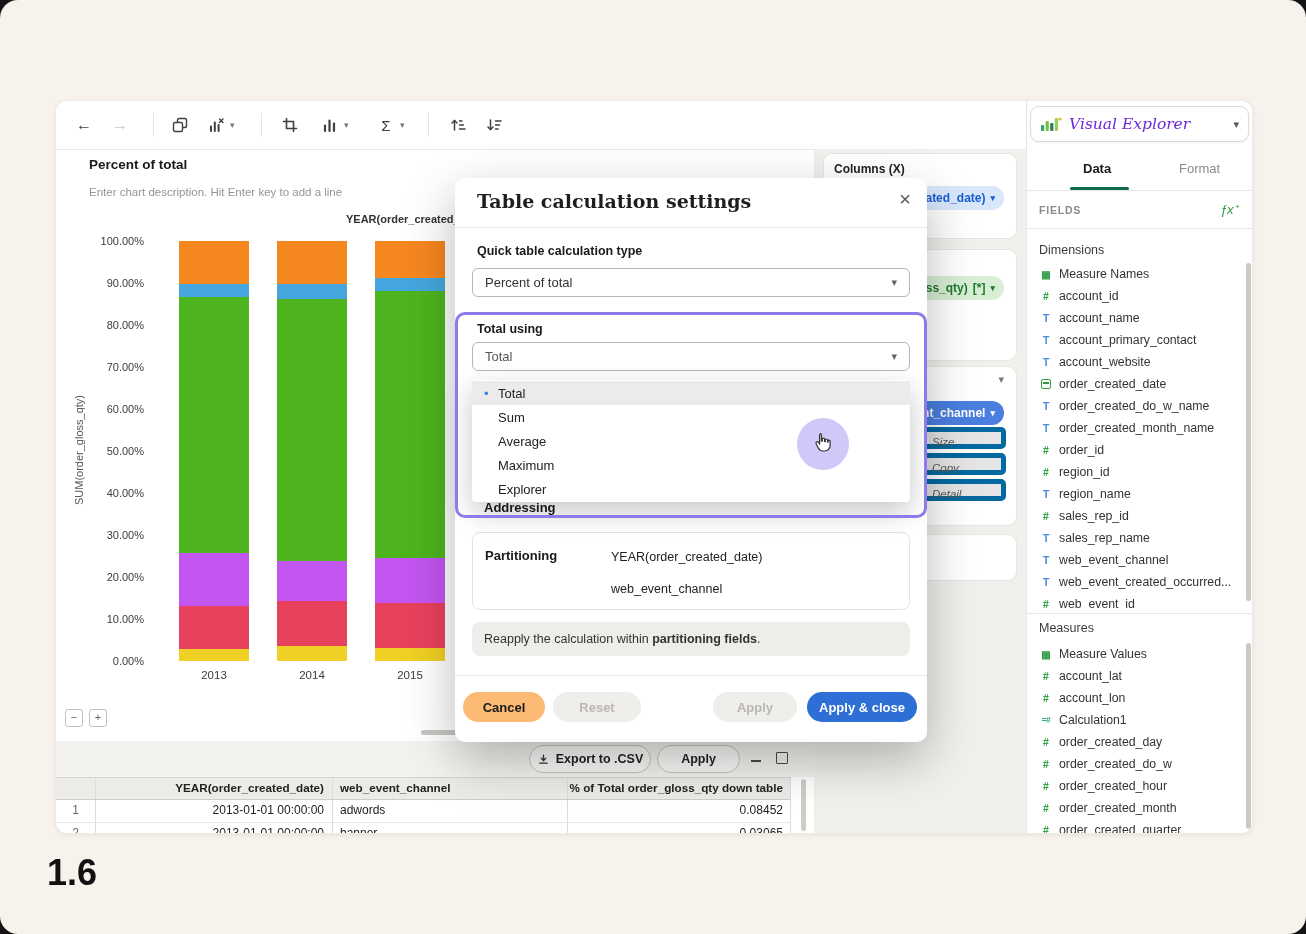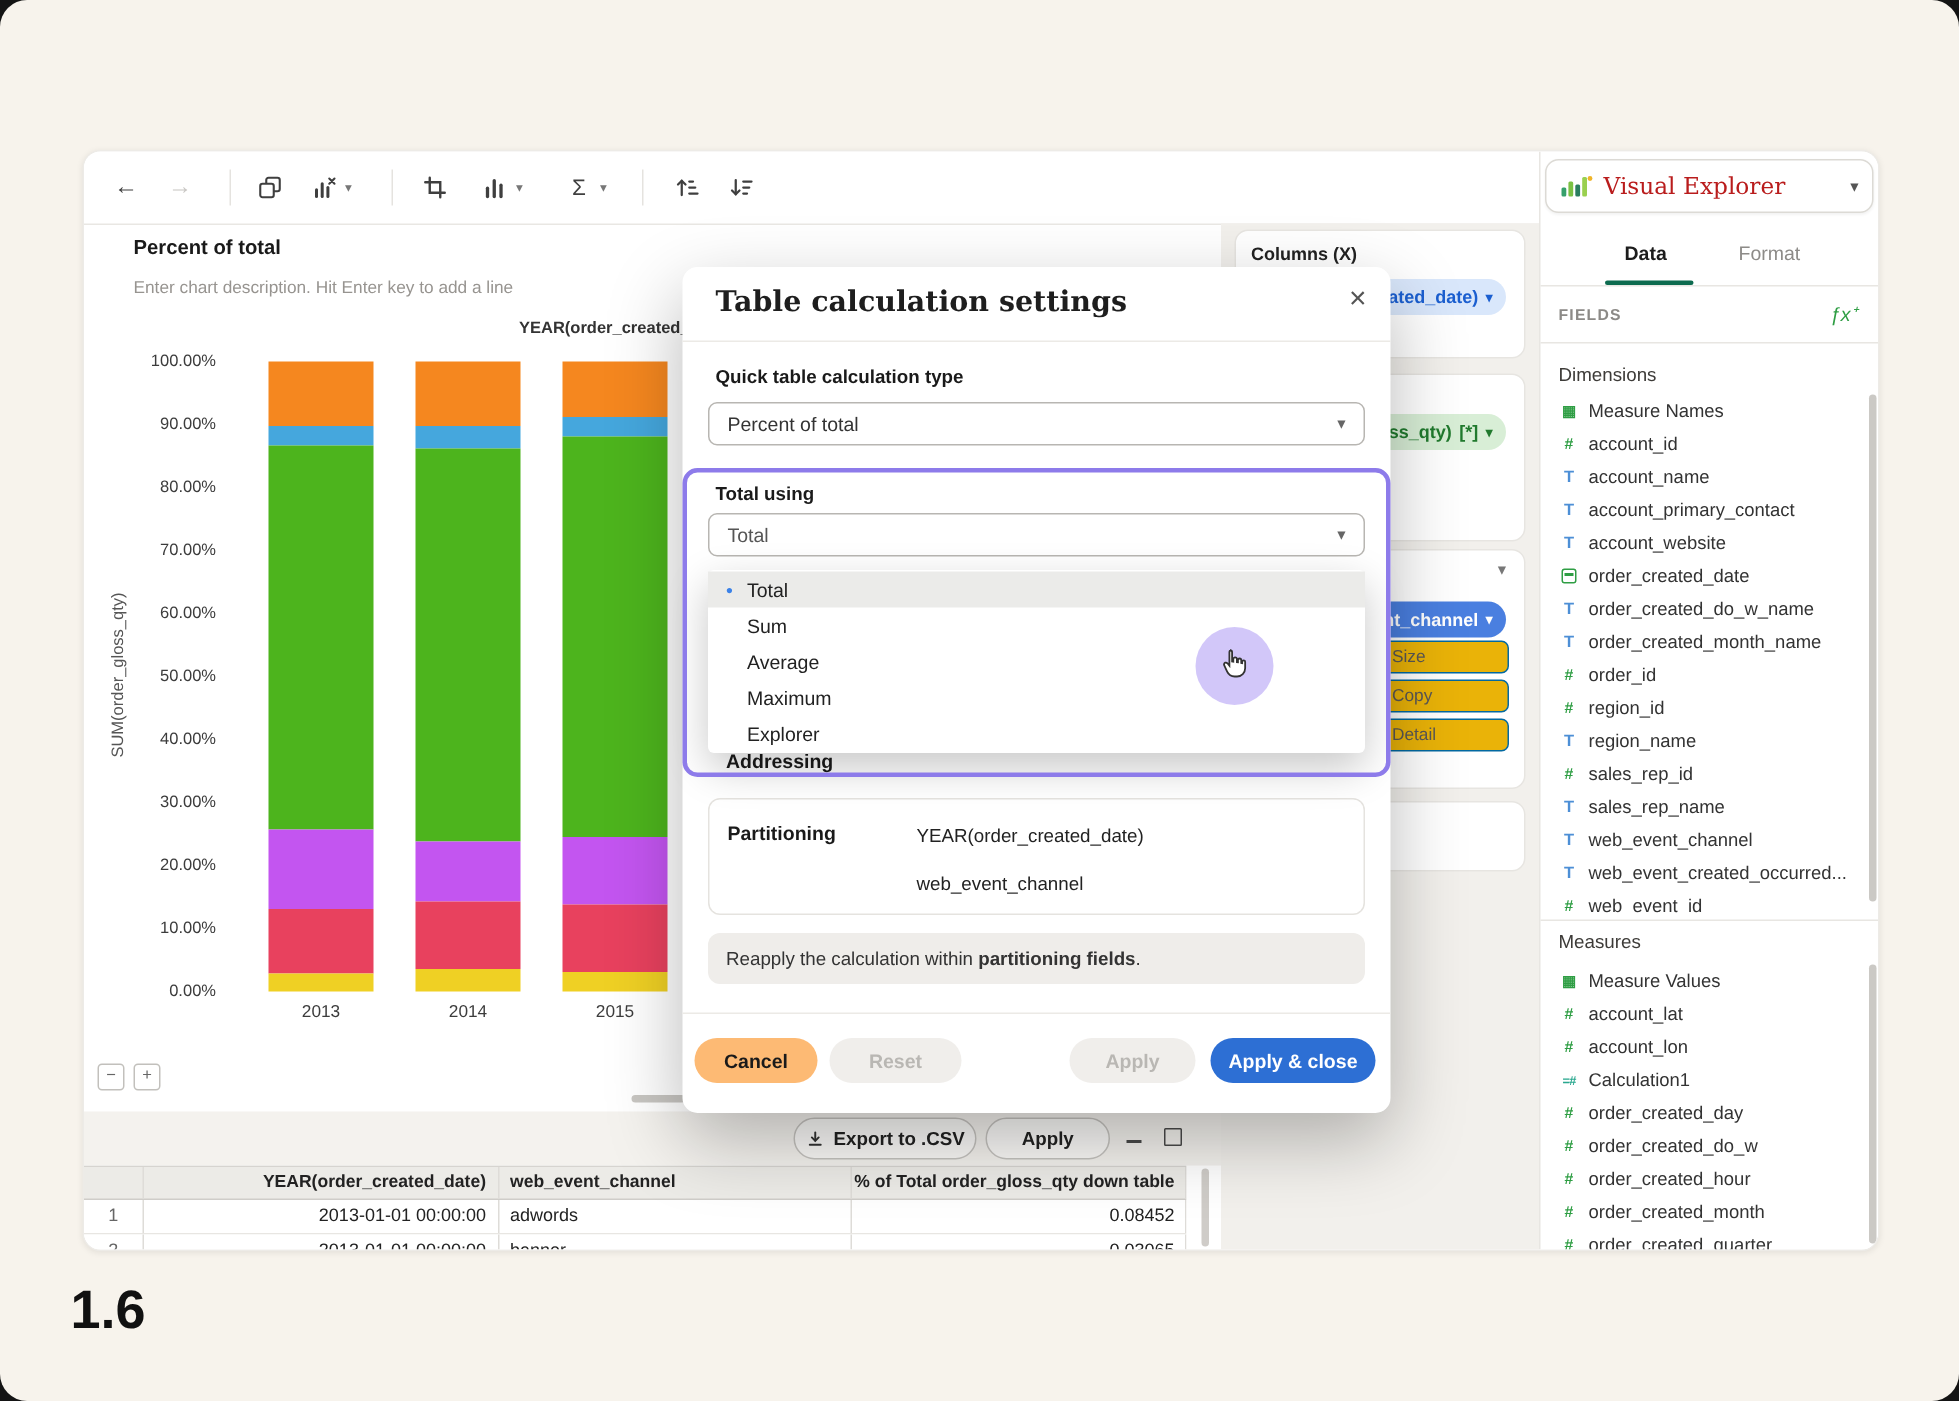--- a/index.html
+++ b/index.html
@@ -51,34 +51,34 @@
   
   .shelf{position:absolute;left:758px;top:48px;width:212px;height:684px;background:#f2f0ec;}
   .scard{position:absolute;left:9px;width:194px;background:#fff;border:1px solid #e7e5e1;border-radius:9px;box-sizing:border-box;}
   .scard-label{position:absolute;left:10px;top:8px;font-size:12px;font-weight:bold;color:#222;}
   .pill{position:absolute;height:24px;border-radius:12px;display:inline-flex;align-items:center;gap:5px;
     padding:0 9px;font-size:12px;font-weight:bold;white-space:nowrap;cursor:pointer;}
   .pill .pv{font-size:9px;}
   .pill-blue{background:#d9e7fb;color:#1b5fd0;}
   .pill-green{background:#d8eed6;color:#217a2e;}
   .pill-solid{background:#4a7fe0;color:#fff;}
-  .mark-btn{width:88px;height:22px;border:1px solid #0369a1;border-radius:5px;background:#eab308;color:#5a5856;
-    font-size:11.5px;line-height:21px;padding-left:9px;box-sizing:border-box;cursor:pointer;}
+  .mark-btn{width:88px;height:22px;border:5px solid #0369a1;border-radius:5px;background:#e5e5e5;color:#5a5856;
+    font-size:11.5px;line-height:21px;padding-left:9px;box-sizing:border-box;cursor:pointer;font-style:italic;}
   .marks-btns{position:absolute;right:10px;top:60px;display:flex;flex-direction:column;gap:4px;}
   .scard-chev{position:absolute;right:12px;top:6px;color:#777;font-size:11px;cursor:pointer;}
   
   .sidebar{position:absolute;left:970px;top:0;width:226px;height:732px;background:#fff;border-left:1px solid #e8e6e2;box-sizing:border-box;}
   .ve-pill{position:absolute;left:3px;top:5px;width:219px;height:36px;border:1px solid #dcdad5;border-radius:9px;
     background:#fff;box-shadow:0 1px 2px rgba(0,0,0,.05);display:flex;align-items:center;gap:7px;padding:0 9px;
     box-sizing:border-box;cursor:pointer;}
-  .ve-title{font-family:"DejaVu Serif",serif;font-size:15.5px;color:#b91c1c;flex:1;}
+  .ve-title{font-family:"DejaVu Serif",serif;font-size:15.5px;color:#6d28d9;flex:1;font-style:italic;}
   .tabs{position:absolute;left:0;top:50px;width:100%;height:40px;border-bottom:1px solid #e8e6e2;box-sizing:border-box;}
   .tab{position:absolute;top:10px;font-size:13px;cursor:pointer;}
   .tab.active{color:#1c1c1c;font-weight:bold;}
-  .tab.idle{color:#8d8b88;}
+  .tab.idle{color:#8d8b88;margin-left:20px;}
   .tab-underline{position:absolute;left:43px;top:36px;width:59px;height:3px;border-radius:2px;background:#0d6b4f;}
   .fields-row{position:absolute;left:0;top:90px;width:100%;height:38px;border-bottom:1px solid #e8e6e2;box-sizing:border-box;}
   .fields-label{position:absolute;left:12px;top:13px;font-size:10.5px;font-weight:bold;letter-spacing:.8px;color:#8c8a87;}
   .fx{position:absolute;right:14px;top:9px;font-size:13px;color:#2f9e44;font-style:italic;font-weight:normal;cursor:pointer;}
   .sec-label{position:absolute;left:12px;font-size:12.5px;color:#3d3b38;}
   .flist{position:absolute;left:12px;width:200px;overflow:hidden;}
   .field-item{height:22px;display:flex;align-items:center;gap:6px;cursor:pointer;}
   .flabel{font-size:12.3px;color:#333;white-space:nowrap;}
   .ficon{width:14px;flex:none;text-align:center;font-weight:bold;font-size:10.5px;}
   .icon-hash{color:#2f9e44;}

